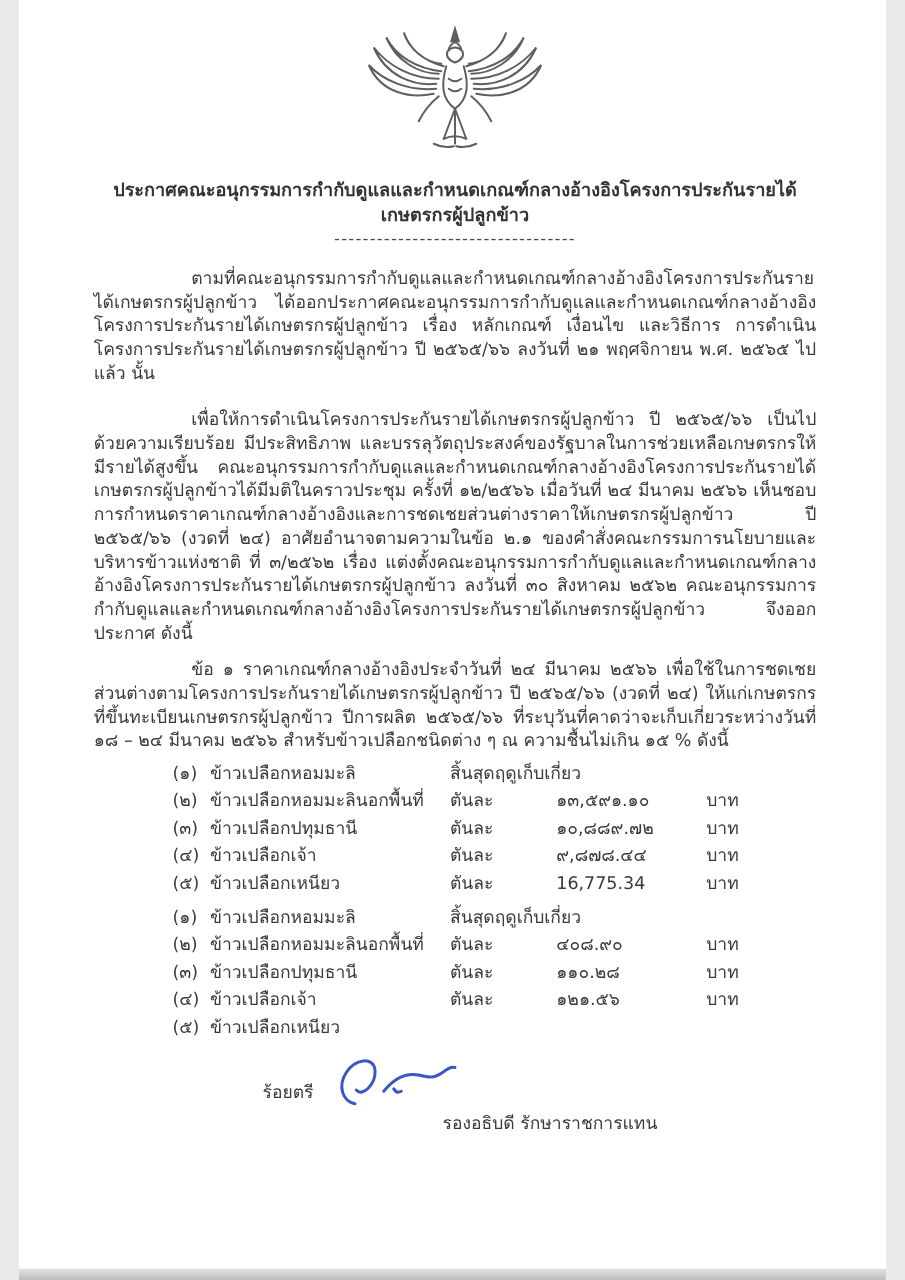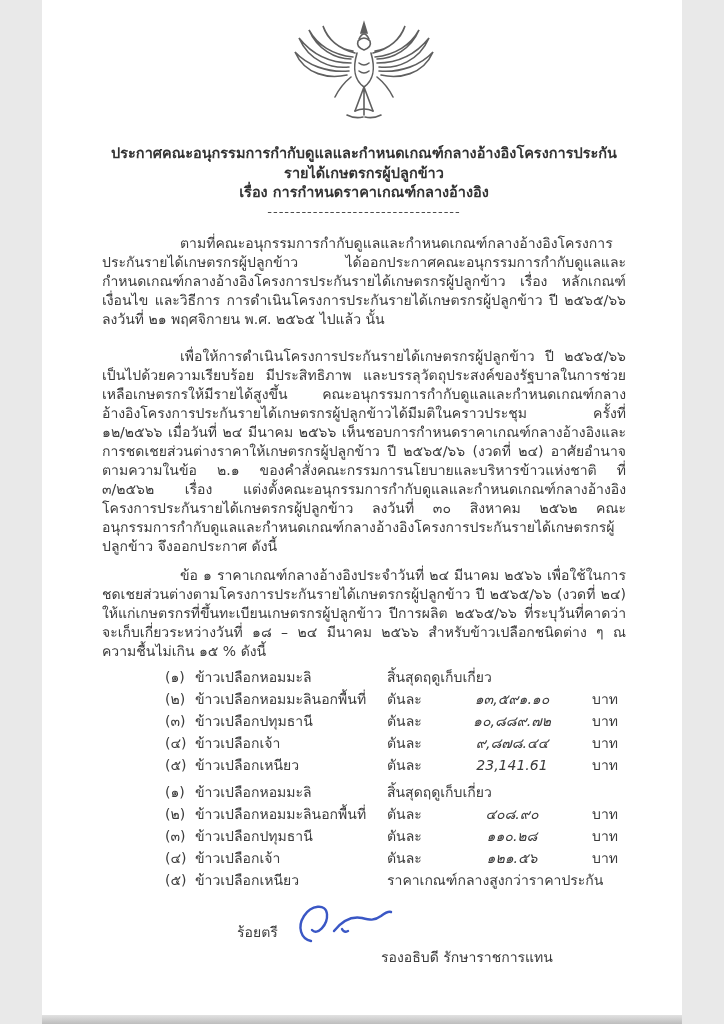--- a/index.html
+++ b/index.html
@@ -1,18 +1,18 @@
 <!DOCTYPE html>
 <html lang="th"><head>
 <meta charset="utf-8">
 <style>
   html,body{margin:0;padding:0;background:#e9e9e9;}
   .page{
     position:relative;
-    width:640px;height:1024px;
+    width:694px;height:1024px;
     margin:0 auto;
     background:#ffffff;
     box-sizing:border-box;
     padding:0 56px 0 60px;
     overflow:hidden;
     font-family:"DejaVu Sans","Liberation Sans",sans-serif;
     color:#3a3a3a;
     font-size:14px;
     line-height:19px;
   }
@@ -26,21 +26,21 @@
   .p4{margin-top:7px;}
   .rice-list{ margin:5px 0 5px 63px; }
   .rice-row{
     display:grid;
     grid-template-columns:30px 192px 85px 80px 70px;
     line-height:22px;
   }
   .rice-row .no{}
   .rice-row .name{}
   .rice-row .unit{}
-  .rice-row .value{text-align:center;font-style:italic;}
+  .rice-row .value{text-align:left;}
   .rice-row .currency{padding-left:40px;}
   .rice-row .note{grid-column:3 / span 3;}
   .sig-block{ margin-left:135px; width:460px; text-align:center; margin-top:12px; line-height:21px;}
   .announce{margin-bottom:14px;}
   .rank-line{ display:flex; align-items:flex-end; height:44px; }
   .rank-label{ padding-bottom:4px; }
   .signature-svg{ margin-left:6px; margin-bottom:-2px; }
   .scan-edge-bottom{
     position:absolute;left:0;bottom:0;width:100%;height:9px;
     background:linear-gradient(#e2e2e2,#bdbdbd);
@@ -73,21 +73,20 @@
         <path d="M75 67 L66 91 M75 67 L84 91 M75 67 L75 95"></path>
         <path d="M66 91 Q75 87 84 91"></path>
         <path d="M58 95 Q66 99 74 97"></path>
         <path d="M92 95 Q84 99 76 97"></path>
       </g>
     </svg>
   </div>
 
   <div class="title">
     <div>ประกาศคณะอนุกรรมการกำกับดูแลและกำหนดเกณฑ์กลางอ้างอิงโครงการประกันรายได้เกษตรกรผู้ปลูกข้าว</div>
-    <div>เรื่อง การกำหนดราคาเกณฑ์กลางอ้างอิง</div>
   </div>
   <div class="separator">----------------------------------</div>
 
   <p class="para p1">ตามที่คณะอนุกรรมการกำกับดูแลและกำหนดเกณฑ์กลางอ้างอิงโครงการประกันรายได้เกษตรกรผู้ปลูกข้าว ได้ออกประกาศคณะอนุกรรมการกำกับดูแลและกำหนดเกณฑ์กลางอ้างอิงโครงการประกันรายได้เกษตรกรผู้ปลูกข้าว เรื่อง หลักเกณฑ์ เงื่อนไข และวิธีการ การดำเนินโครงการประกันรายได้เกษตรกรผู้ปลูกข้าว ปี ๒๕๖๕/๖๖ ลงวันที่ ๒๑ พฤศจิกายน พ.ศ. ๒๕๖๕ ไปแล้ว นั้น</p>
   <p class="para p2">เพื่อให้การดำเนินโครงการประกันรายได้เกษตรกรผู้ปลูกข้าว ปี ๒๕๖๕/๖๖ เป็นไปด้วยความเรียบร้อย มีประสิทธิภาพ และบรรลุวัตถุประสงค์ของรัฐบาลในการช่วยเหลือเกษตรกรให้มีรายได้สูงขึ้น คณะอนุกรรมการกำกับดูแลและกำหนดเกณฑ์กลางอ้างอิงโครงการประกันรายได้เกษตรกรผู้ปลูกข้าวได้มีมติในคราวประชุม ครั้งที่ ๑๒/๒๕๖๖ เมื่อวันที่ ๒๔ มีนาคม ๒๕๖๖ เห็นชอบการกำหนดราคาเกณฑ์กลางอ้างอิงและการชดเชยส่วนต่างราคาให้เกษตรกรผู้ปลูกข้าว ปี ๒๕๖๕/๖๖ (งวดที่ ๒๔) อาศัยอำนาจตามความในข้อ ๒.๑ ของคำสั่งคณะกรรมการนโยบายและบริหารข้าวแห่งชาติ ที่ ๓/๒๕๖๒ เรื่อง แต่งตั้งคณะอนุกรรมการกำกับดูแลและกำหนดเกณฑ์กลางอ้างอิงโครงการประกันรายได้เกษตรกรผู้ปลูกข้าว ลงวันที่ ๓๐ สิงหาคม ๒๕๖๒ คณะอนุกรรมการกำกับดูแลและกำหนดเกณฑ์กลางอ้างอิงโครงการประกันรายได้เกษตรกรผู้ปลูกข้าว จึงออกประกาศ ดังนี้</p>
   <p class="para p3">ข้อ ๑ ราคาเกณฑ์กลางอ้างอิงประจำวันที่ ๒๔ มีนาคม ๒๕๖๖ เพื่อใช้ในการชดเชยส่วนต่างตามโครงการประกันรายได้เกษตรกรผู้ปลูกข้าว ปี ๒๕๖๕/๖๖ (งวดที่ ๒๔) ให้แก่เกษตรกรที่ขึ้นทะเบียนเกษตรกรผู้ปลูกข้าว ปีการผลิต ๒๕๖๕/๖๖ ที่ระบุวันที่คาดว่าจะเก็บเกี่ยวระหว่างวันที่ ๑๘ – ๒๔ มีนาคม ๒๕๖๖ สำหรับข้าวเปลือกชนิดต่าง ๆ ณ ความชื้นไม่เกิน ๑๕ % ดังนี้</p>
 
   <div class="rice-list">
     <div class="rice-row">
       <span class="no">(๑)</span>
@@ -112,21 +111,21 @@
       <span class="no">(๔)</span>
       <span class="name">ข้าวเปลือกเจ้า</span>
       <span class="unit">ตันละ</span>
       <span class="value">๙,๘๗๘.๔๔</span>
       <span class="currency">บาท</span>
     </div>
     <div class="rice-row">
       <span class="no">(๕)</span>
       <span class="name">ข้าวเปลือกเหนียว</span>
       <span class="unit">ตันละ</span>
-      <span class="value">23,141.61</span>
+      <span class="value">16,775.34</span>
       <span class="currency">บาท</span>
     </div>
   </div>
 
 
   <div class="rice-list">
     <div class="rice-row">
       <span class="no">(๑)</span>
       <span class="name">ข้าวเปลือกหอมมะลิ</span>
       <span class="note">สิ้นสุดฤดูเก็บเกี่ยว</span>
@@ -148,21 +147,20 @@
     <div class="rice-row">
       <span class="no">(๔)</span>
       <span class="name">ข้าวเปลือกเจ้า</span>
       <span class="unit">ตันละ</span>
       <span class="value">๑๒๑.๕๖</span>
       <span class="currency">บาท</span>
     </div>
     <div class="rice-row">
       <span class="no">(๕)</span>
       <span class="name">ข้าวเปลือกเหนียว</span>
-      <span class="note">ราคาเกณฑ์กลางสูงกว่าราคาประกัน</span>
     </div>
   </div>
 
   <div class="sig-block">
     <div class="rank-line">
       <span class="rank-label">ร้อยตรี</span>
       <svg class="signature-svg" width="112" height="50" viewBox="0 0 112 50" aria-hidden="true">
         <g fill="none" stroke="#3a57c5" stroke-width="2.4" stroke-linecap="round">
           <path d="M27 42 C17 40 13 28 20 17 C27 6 42 4 43 15 C44 26 33 37 28 31"></path>
           <path d="M50 32 C58 22 68 17 78 19 C86 21 90 22 97 17 C101 14 104 12 107 13"></path>

